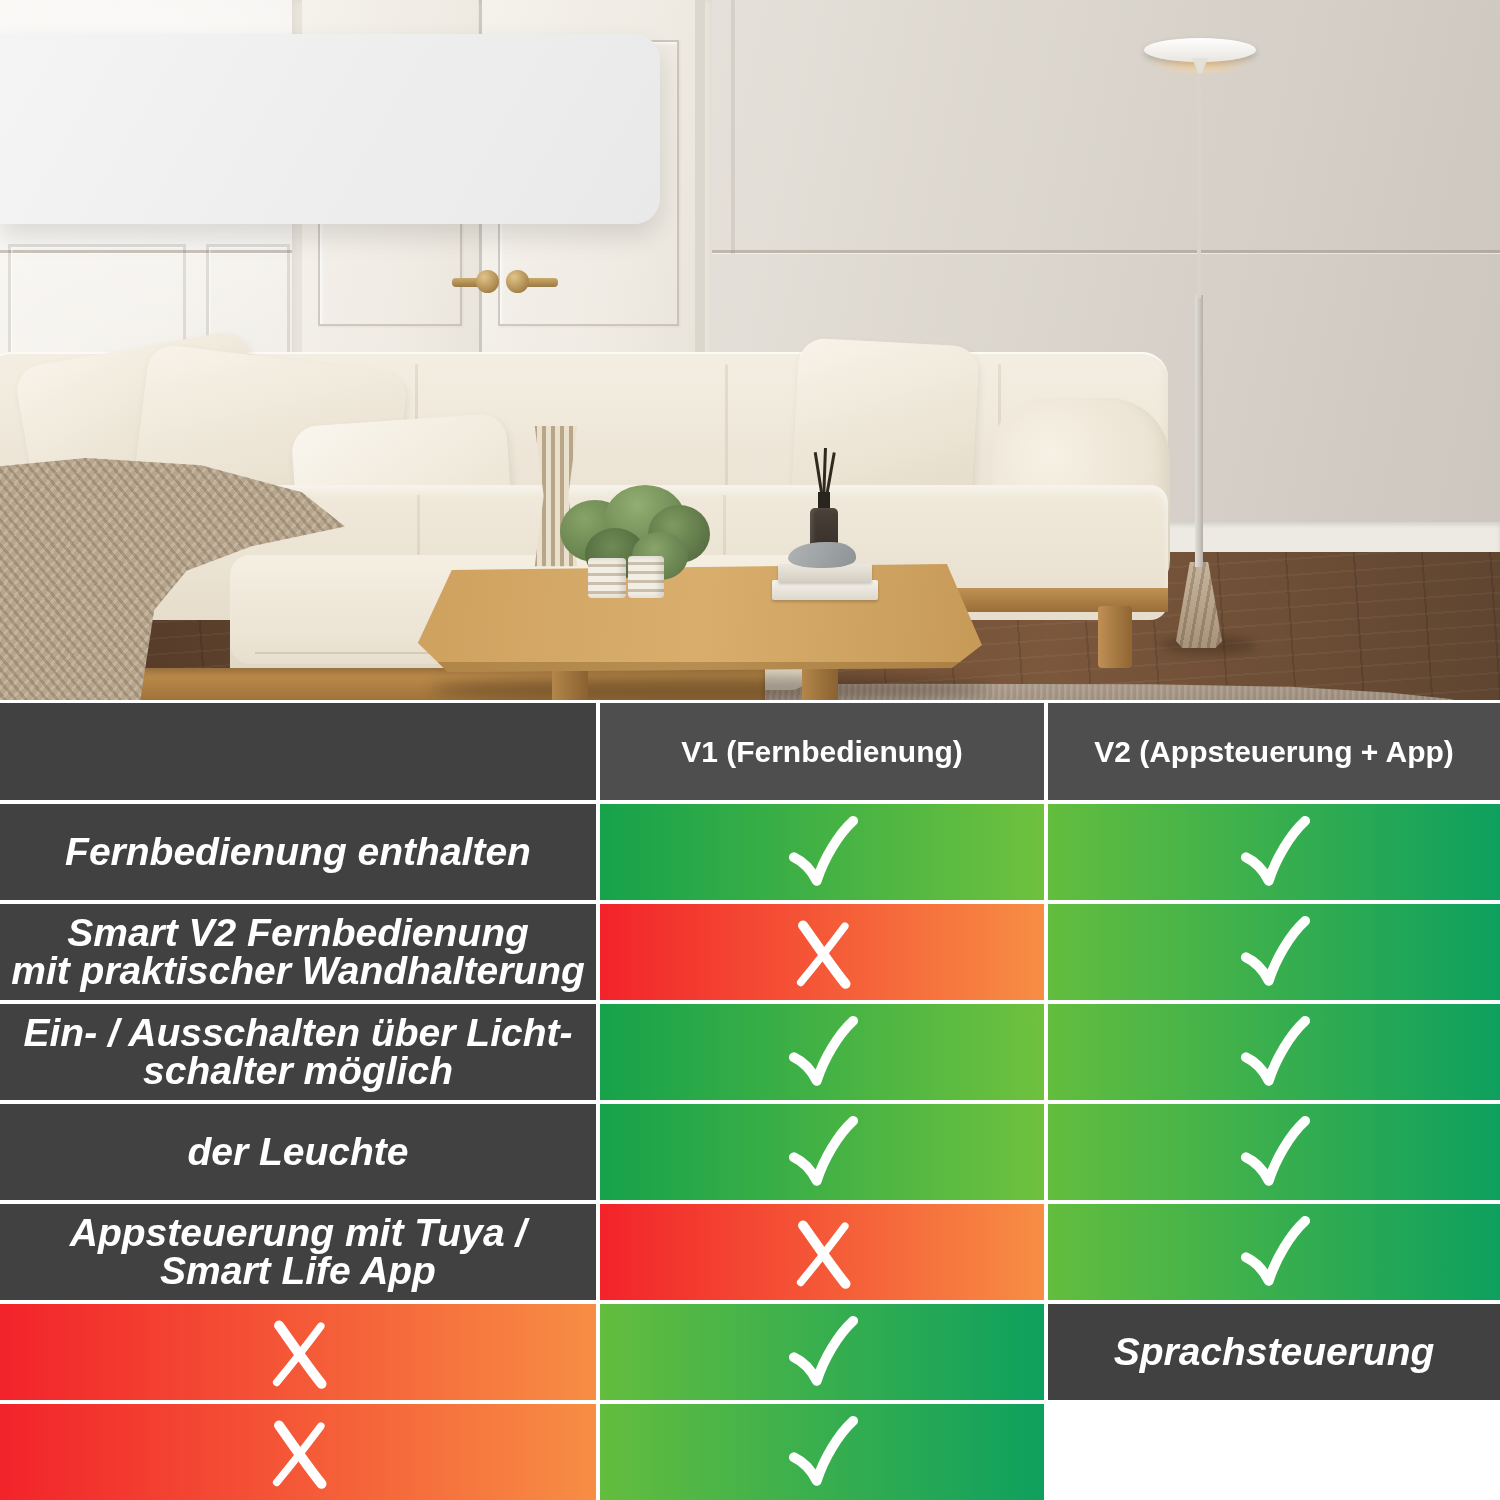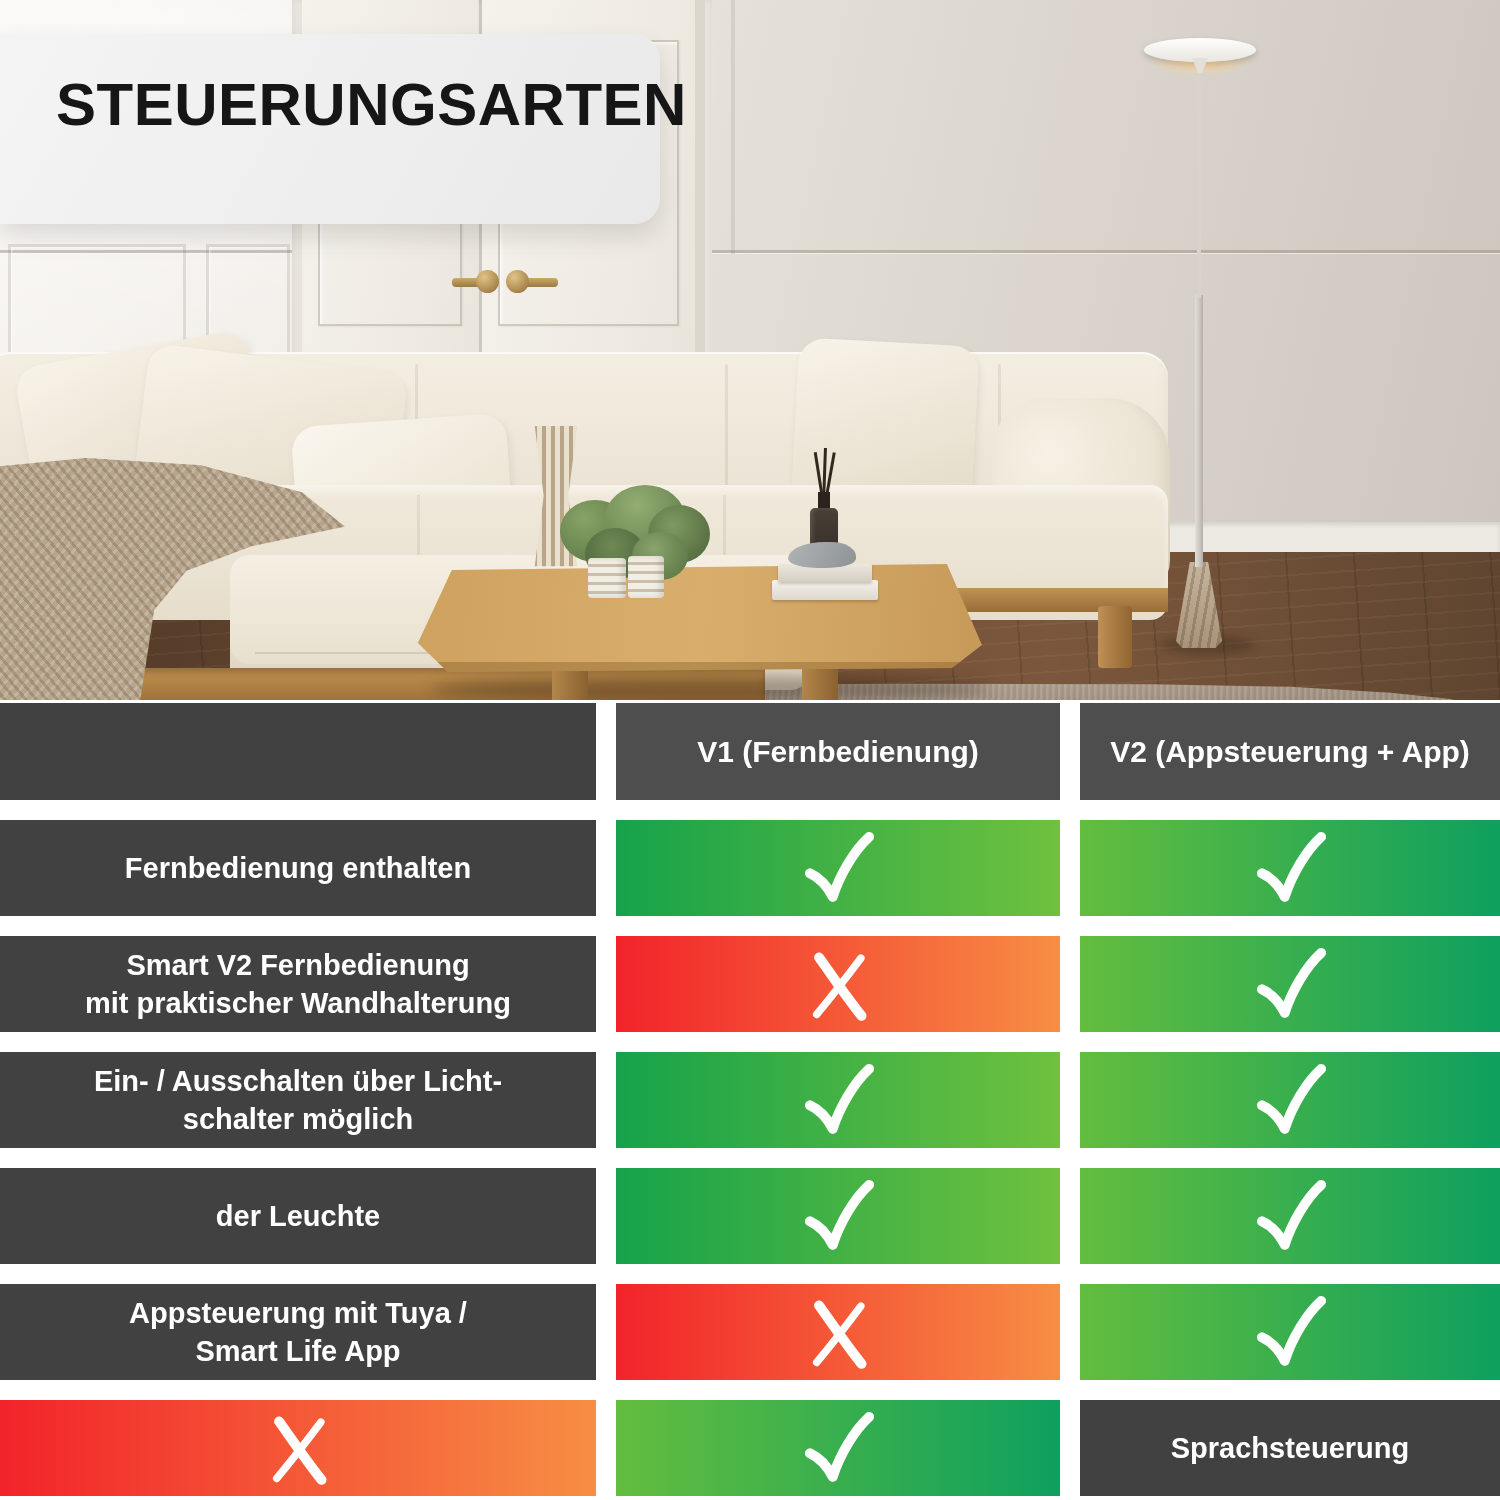--- a/index.html
+++ b/index.html
@@ -138,23 +138,23 @@
   
   .title-card{left:0;top:34px;width:660px;height:190px;border-radius:0 26px 26px 0;
        background:linear-gradient(120deg,#f4f4f4,#e9e9ea);
        box-shadow:0 12px 26px rgba(0,0,0,.12);padding:26px 0 0 56px;box-sizing:border-box;}
   .title-line{font-size:60px;line-height:90px;font-weight:700;letter-spacing:.5px;
        color:var(--title-text,#161616);white-space:nowrap;}
 
   
   .comparison{position:absolute;left:0;top:700px;width:1500px;height:800px;background:var(--divider,#fff);
        display:grid;grid-template-columns:596px 444px auto;grid-template-rows:97px repeat(7,96px);
-       gap:20px;padding-top:3px;box-sizing:border-box;}
+       gap:4px;padding-top:3px;box-sizing:border-box;}
   .cell{display:flex;align-items:center;justify-content:center;color:var(--table-text,#fff);font-weight:700;}
-  .label-cell{background:var(--label-bg,#414141);flex-direction:column;font-size:29px;line-height:38px;text-align:center;}
+  .label-cell{background:var(--label-bg,#414141);flex-direction:column;font-size:39px;line-height:38px;text-align:center;font-style:italic;}
   .head-cell{background:var(--header-bg,#4e4e4e);font-size:30px;}
   .head-corner{background:var(--label-bg,#414141);}
   .mark-cell .icon{display:none;width:76px;height:76px;}
   .mark-cell.check .icon-check{display:block;}
   .mark-cell.cross .icon-cross{display:block;}
   .mark-cell.check.col-v1{background:linear-gradient(90deg,var(--green-v1-left,#16a24b),var(--green-v1-right,#6fc13e));}
   .mark-cell.check.col-v2{background:linear-gradient(90deg,var(--green-v2-left,#63bd3e),var(--green-v2-right,#0ea05e));}
   .mark-cell.cross{background:linear-gradient(90deg,var(--red-left,#f2232a),var(--red-right,#f78e44));}
   .icon path{fill:none;stroke:var(--mark,#fff);stroke-linecap:round;stroke-linejoin:round;}
 </style>
@@ -235,21 +235,20 @@
     <div class="abs sculpture"></div>
     <div class="abs leaf leaf-1"></div>
     <div class="abs leaf leaf-2"></div>
     <div class="abs leaf leaf-3"></div>
     <div class="abs leaf leaf-4"></div>
     <div class="abs leaf leaf-5"></div>
     <div class="abs pot pot-1"></div>
     <div class="abs pot pot-2"></div>
 
     <div class="abs title-card">
-      <div class="title-line">STEUERUNGSARTEN</div>
     </div>
   </div>
 
   <div class="comparison">
 
     <div class="cell head-cell head-corner"></div>
     <div class="cell head-cell">V1 (Fernbedienung)</div>
     <div class="cell head-cell">V2 (Appsteuerung + App)</div>
 
     <div class="cell label-cell">

